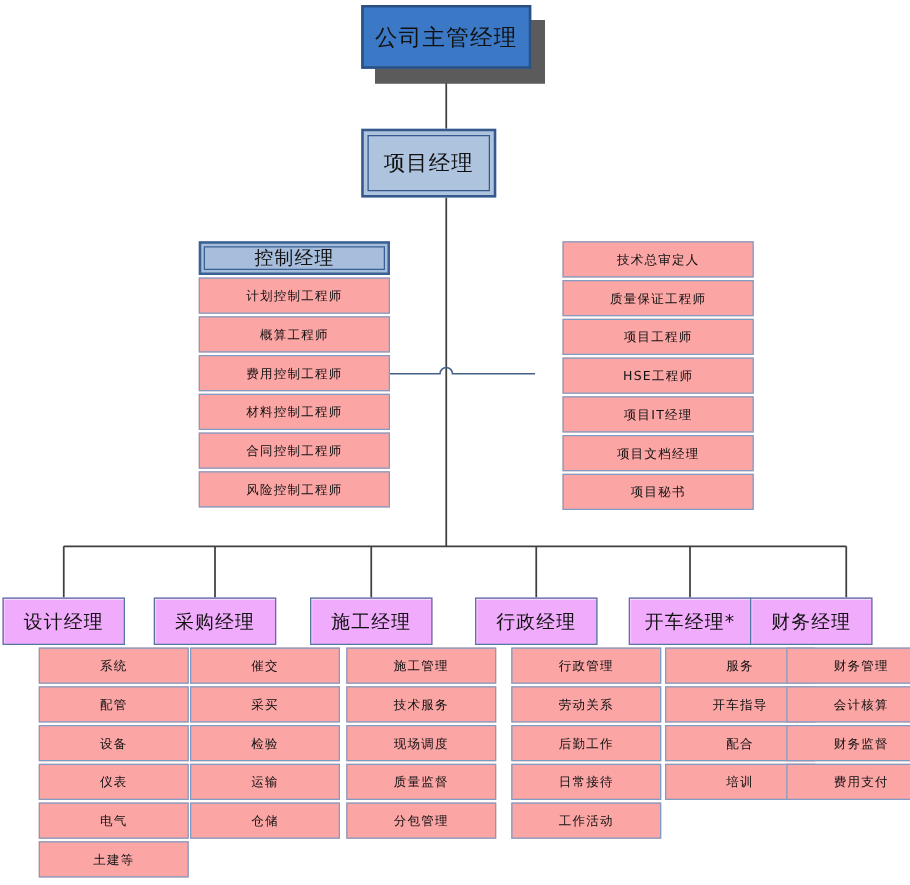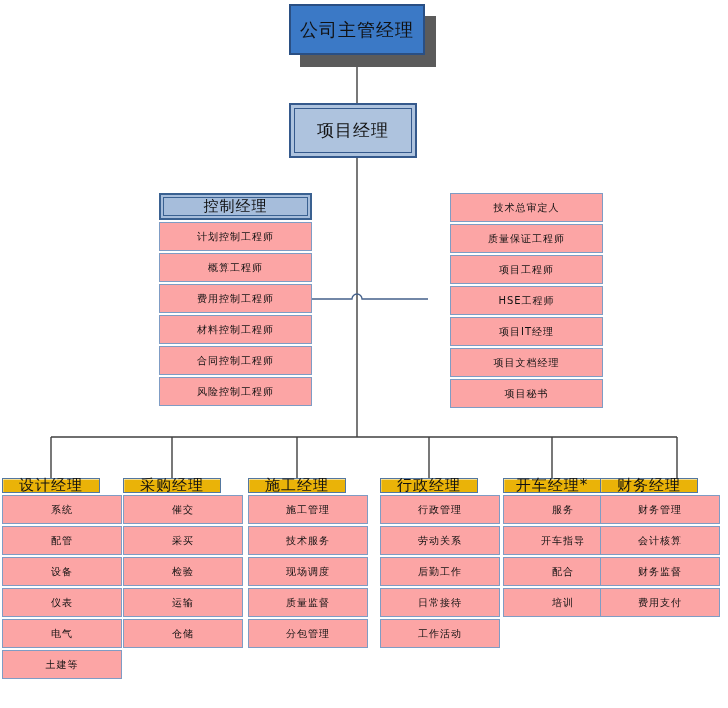--- a/index.html
+++ b/index.html
@@ -8,39 +8,39 @@
     font-family:"DejaVu Sans","Liberation Sans",sans-serif;color:#111;
   }
   .connectors{position:absolute;left:0;top:0;width:728px;height:708px;pointer-events:none;}
   .node{position:absolute;box-sizing:border-box;display:flex;align-items:center;justify-content:center;
         text-align:right;letter-spacing:1px;}
   
   .shadow-rect{position:absolute;left:300px;top:16px;width:136px;height:51px;background:#5b5b5b;}
   .root-box{left:289px;top:4px;width:136px;height:51px;background:#3b79c6;border:2px solid #2a4f83;
             font-size:18px;}
   
-  .pm-box{left:289px;top:103px;width:128px;height:55px;background:#aec3de;border:2px solid #35598c;
+  .pm-box{left:289px;top:103px;width:108px;height:55px;background:#aec3de;border:2px solid #35598c;
           outline:1px solid #35598c;outline-offset:-6px;font-size:17px;}
   
   .midcol{position:absolute;width:153px;margin-left:22px;}
   .midcol-left{left:137px;top:193px;}
   .midcol-right{left:428px;top:193px;}
   .mid-header{position:relative;box-sizing:border-box;width:153px;height:27px;margin-bottom:2px;
               background:#a6bddb;border:2px solid #3a6191;outline:1px solid #3a6191;outline-offset:-5px;
               display:flex;align-items:center;justify-content:center;font-size:15px;letter-spacing:1px;}
   .cell{position:relative;box-sizing:border-box;width:153px;height:29px;margin-bottom:2px;
         background:#fca5a5;border:1px solid #7f9cc4;
         display:flex;align-items:center;justify-content:center;font-size:10px;letter-spacing:1px;}
   
   .botcol{position:absolute;top:478px;width:98px;}
-  .bot-header{position:relative;box-sizing:border-box;width:98px;height:15px;margin-bottom:2px;
-              background:#eab308;border:1px solid #54779f;
+  .bot-header{position:relative;box-sizing:border-box;width:98px;height:38px;margin-bottom:2px;
+              background:#f0abfc;border:1px solid #54779f;
               box-shadow:inset 0 1px 0 rgba(255,255,255,.55), inset 1px 0 0 rgba(255,255,255,.30);
               display:flex;align-items:center;justify-content:center;font-size:15px;letter-spacing:1px;}
-  .botcol .cell{width:120px;}
+  .botcol .cell{width:120px;margin-left:29px;}
 </style>
 </head>
 <body>
 
 <div class="canvas">
 
   <svg class="connectors" viewBox="0 0 728 708">
     <g stroke="#3f3f3f" stroke-width="1.4" fill="none">
       <line x1="357" y1="55" x2="357" y2="103"></line>
       <line x1="357" y1="158" x2="357" y2="437"></line>

